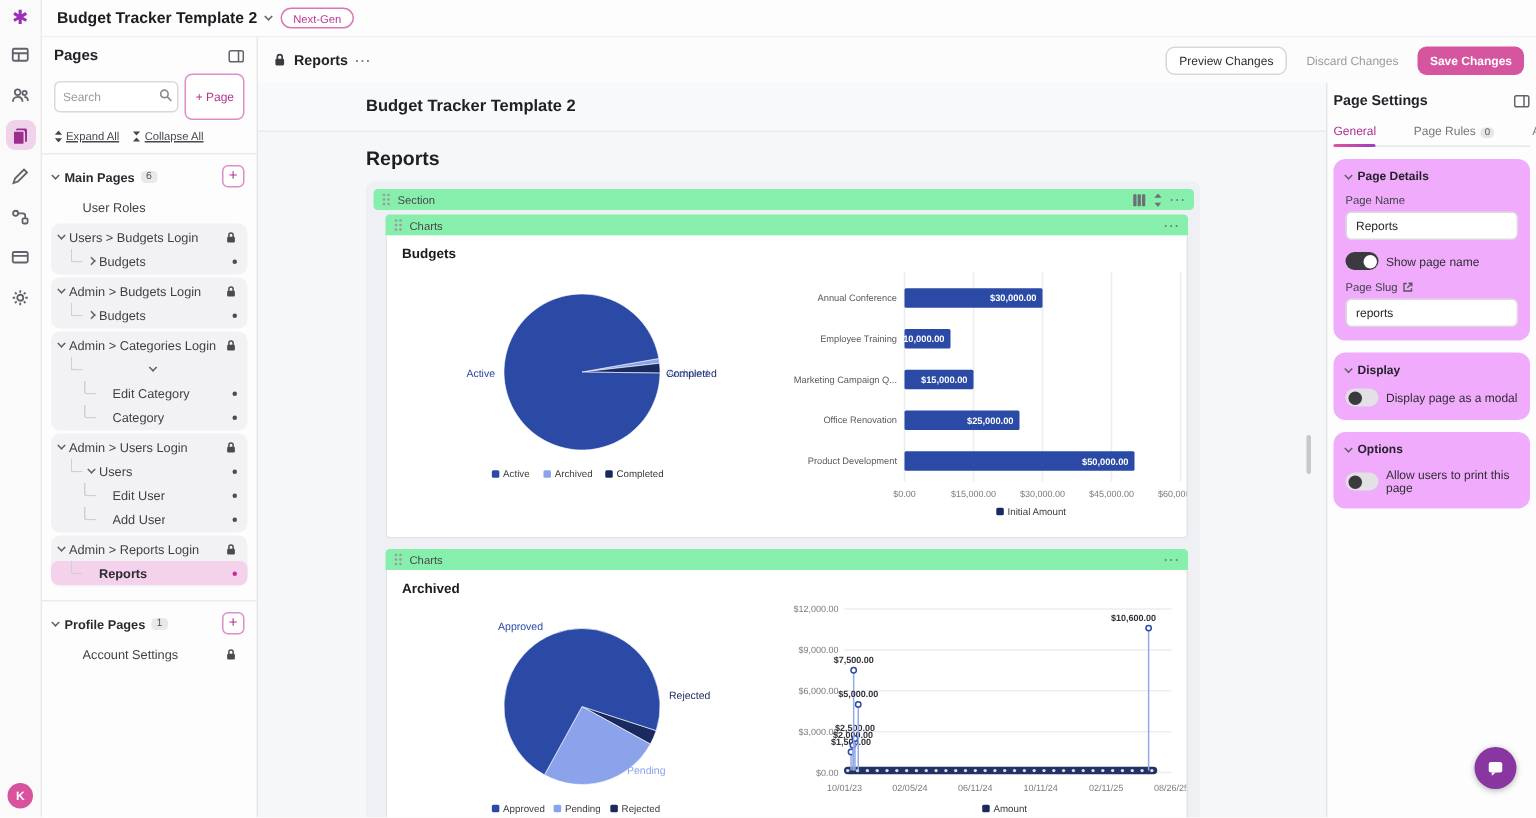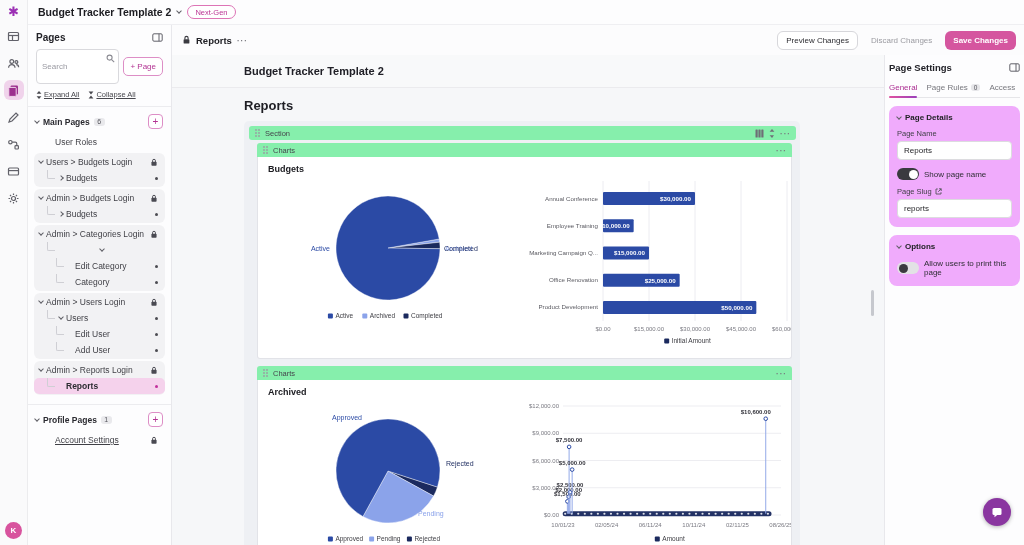--- a/index.html
+++ b/index.html
@@ -32,26 +32,26 @@
   .workspace{flex:1;display:flex;min-height:0;}
 
   
   .pages-panel{width:144px;flex-shrink:0;border-right:1px solid #e8e8ec;background:#fdfdfe;
     display:flex;flex-direction:column;overflow:hidden;font-size:8.5px;}
   .panel-head{display:flex;align-items:center;justify-content:space-between;padding:7px 8px 4px;}
   .panel-title{font-size:10px;font-weight:bold;}
   .icon-btn{border:none;background:transparent;padding:0;cursor:pointer;display:flex;align-items:center;}
   .search-row{display:flex;gap:4px;padding:2px 8px 0;align-items:center;}
   .search-wrap{position:relative;flex:1;}
-  .search-wrap input{width:100%;height:35px;border:1px solid #d9d9dd;border-radius:4px;
+  .search-wrap input{width:100%;height:21px;border:1px solid #d9d9dd;border-radius:4px;
     padding:0 16px 0 5px;font-size:8px;font-family:inherit;background:#fff;color:#3a3a40;}
   .search-wrap input::placeholder{color:#9a9aa2;}
   .search-ic{position:absolute;right:4px;top:4.5px;}
   .add-page-btn{border:1px solid #dd8ec6;color:#b33493;background:#fff;border-radius:5px;
-    height:19px;padding:0 6px;font-size:8px;font-family:inherit;cursor:pointer;white-space:nowrap;}
+    height:31px;padding:0 6px;font-size:8px;font-family:inherit;cursor:pointer;white-space:nowrap;}
   .links-row{display:flex;gap:9px;padding:6px 8px 5px;font-size:7.5px;color:#47474d;}
   .tree-link{display:flex;gap:2px;align-items:center;text-decoration:underline;cursor:pointer;}
   .p-divider{border-top:1px solid #ececef;margin:2px 0 4px;}
   .section-head{display:flex;align-items:center;gap:4px;padding:3px 8px 3px 7px;}
   .section-label{font-weight:bold;font-size:8.5px;color:#2a2a30;}
   .count-badge{background:#e9e9ec;border-radius:3px;padding:0.5px 3.5px;font-size:7px;color:#55555c;}
   .plus-btn{margin-left:auto;width:15px;height:15px;border:1px solid #dd8ec6;border-radius:4px;
     background:#fff;color:#b33493;font-size:10px;line-height:12px;cursor:pointer;padding:0;}
   .tree{padding:1px 6px 0;display:flex;flex-direction:column;gap:2px;}
   .tree-group{border-radius:6px;padding:1px 0;}
@@ -97,21 +97,21 @@
     position:relative;cursor:pointer;}
   .pv-card-title{font-size:9px;font-weight:bold;color:#1b1b20;padding:7px 0 0 10px;height:16px;}
   .charts-row{display:flex;}
   .pv-scroll-thumb{position:absolute;right:10px;top:235px;width:3px;height:26px;background:#c6c8ce;border-radius:2px;}
 
   
   .settings-panel{width:140px;flex-shrink:0;border-left:1px solid #e8e8ec;background:#fdfdfe;
     padding:7px 4px;font-size:8px;overflow:hidden;}
   .sp-head{display:flex;align-items:center;justify-content:space-between;}
   .sp-title{font-size:9.5px;font-weight:bold;}
-  .sp-tabs{display:flex;gap:9px;border-bottom:1px solid #e6e6e9;margin-top:7px;}
+  .sp-tabs{display:flex;gap:25px;border-bottom:1px solid #e6e6e9;margin-top:7px;}
   .sp-tab{font-size:8px;color:#77777d;padding:3px 0 5px;cursor:pointer;position:relative;white-space:nowrap;}
   .sp-tab.active{color:#ab2d91;}
   .sp-tab.active::after{content:'';position:absolute;left:0;right:0;bottom:-1px;height:2px;
     background:linear-gradient(90deg,#e0519f,#9a41bb);border-radius:1px;}
   .tab-badge{background:#e6e6e9;border-radius:3px;padding:0 3px;font-size:6.5px;margin-left:3px;color:#55555c;}
   .sp-card{background:#f0abfc;border-radius:8px;padding:7px 8px 9px;margin-top:8px;}
   .card-title{display:flex;align-items:center;gap:4px;font-size:8px;font-weight:bold;color:#222227;cursor:pointer;}
   .field-label{margin-top:7px;font-size:7.5px;color:#3f3f46;display:flex;align-items:center;gap:3px;}
   .sp-input{margin-top:3px;width:100%;height:19px;background:#fff;border:1px solid #dcdcdf;
     border-radius:4px;padding:0 6px;font-size:8px;font-family:inherit;color:#26262a;}
@@ -434,21 +434,21 @@
           </div>
         <div class="p-divider" style="margin-top:9px;"></div>
         <div class="section-head">
           <span class="cv"></span>
           <span class="section-label">Profile Pages</span>
           <span class="count-badge">1</span>
           <button class="plus-btn">+</button>
         </div>
         <div class="tree" id="profile-tree">
             <div class="tree-group">
-              <div class="tree-row" style="padding-left: 13px; text-decoration: underline;">
+              <div class="tree-row" style="padding-left: 13px;">
 
     <span class="chev-slot">
                   <span class="cv" style="visibility: hidden;"></span>
                 </span>
     <span class="row-label">Account Settings</span>
     <span class="trail">
       <svg class="t-lock" width="8" height="9" viewBox="0 0 9 10">
                     <path d="M2.9 4.4V3a1.6 1.6 0 0 1 3.2 0v1.4" fill="none" stroke="#4a4a52" stroke-width="1.1"></path>
                     <rect x="1.6" y="4.2" width="5.8" height="4.4" rx="0.9" fill="#4a4a52"></rect>
                   </svg>
@@ -712,20 +712,32 @@
               <div class="field-label">
                 <span>Page Slug</span>
                 <svg width="7" height="7" viewBox="0 0 7 7" fill="none" stroke="#55555c" stroke-width="0.9">
                     <path d="M2.8 1H1v5h5V4.2"></path>
                     <path d="M4 0.8h2.2V3M6.2 0.8L3.2 3.8"></path>
                   </svg>
               </div>
               <input class="sp-input" value="reports" style="">
             </div>
 
+            <div class="sp-card">
+              <div class="card-title">
+                <span class="cv"></span>
+                <span>Display</span>
+              </div>
+              <div class="toggle-row">
+                <span class="toggle off">
+                    <span class="knob"></span>
+                  </span>
+                <span>Display page as a modal</span>
+              </div>
+            </div>
 
             <div class="sp-card">
               <div class="card-title">
                 <span class="cv"></span>
                 <span>Options</span>
               </div>
               <div class="toggle-row">
                 <span class="toggle off">
                     <span class="knob"></span>
                   </span>

